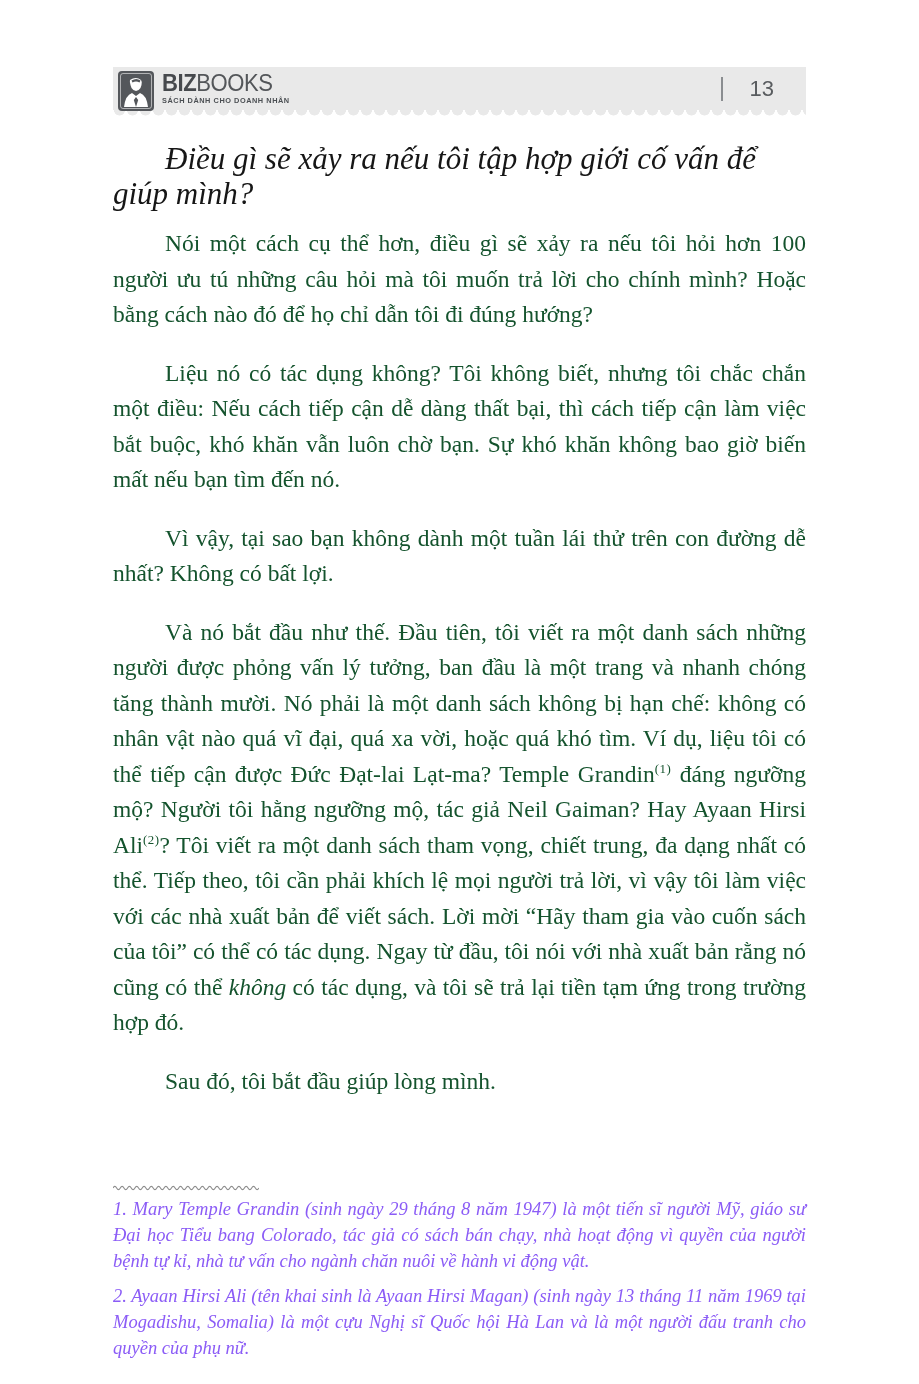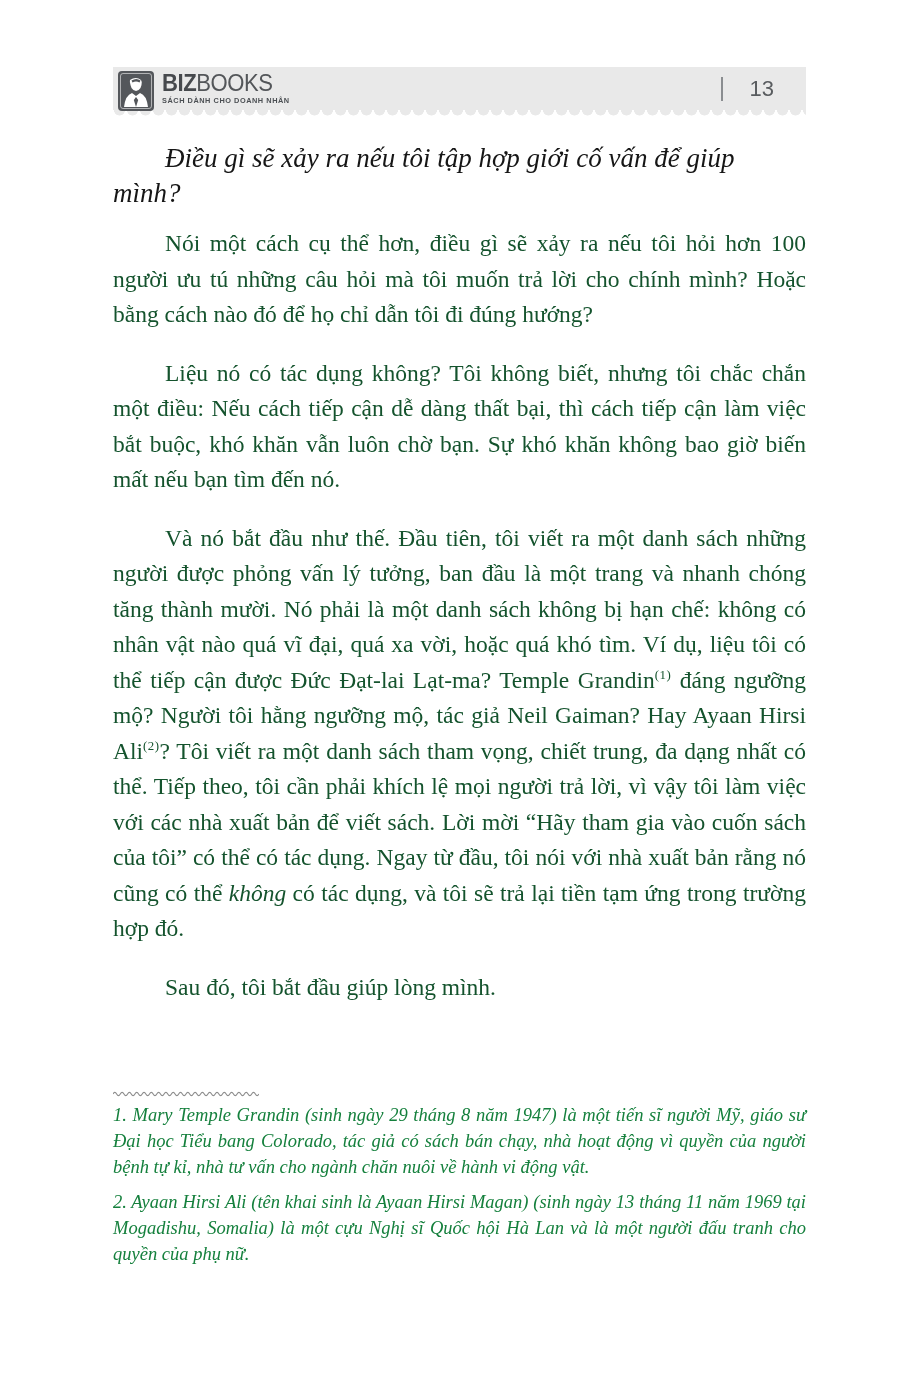--- a/index.html
+++ b/index.html
@@ -56,21 +56,21 @@
     font-size:22px;color:#595c5f;
     display:flex;align-items:center;gap:27px;
   }
   .pageno .bar{display:block;width:2px;height:24px;background:#8a8d90;}
   
   main{display:block;padding:0 113px;}
   .heading{
     margin:24px 0 15px 0;
     text-indent:52px;
     font-style:italic;
-    font-size:27px;
+    font-size:31px;
     line-height:35px;
     color:#161616;
   }
   .para{
     margin:0 0 23px 0;
     text-indent:52px;
     text-align:justify;
     font-size:23.5px;
     line-height:35.5px;
     color:#14532d;
@@ -84,21 +84,21 @@
   .para i{font-style:italic;}
   
   .footnotes{margin-top:84px;}
   .wave{display:block;margin:0 0 4px 0;}
   .footnote{
     margin:0 0 9px 0;
     font-style:italic;
     font-size:18.5px;
     line-height:26px;
     text-align:justify;
-    color:#15803d;
+    color:#8b5cf6;
   }
 </style>
 </head>
 <body>
 
 <div class="page">
 
   <header class="band">
     <div class="logo">
       <span class="logo-icon">
@@ -122,20 +122,21 @@
     </div>
   </header>
   <div class="scallop"></div>
 
   <main>
     <p class="heading">Điều gì sẽ xảy ra nếu tôi tập hợp giới cố vấn để giúp mình?</p>
 
     <div id="paragraphs">
         <p class="para"><span>Nói một cách cụ thể hơn, điều gì sẽ xảy ra nếu tôi hỏi hơn 100 người ưu tú những câu hỏi mà tôi muốn trả lời cho chính mình? Hoặc bằng cách nào đó để họ chỉ dẫn tôi đi đúng hướng?</span></p>
         <p class="para"><span>Liệu nó có tác dụng không? Tôi không biết, nhưng tôi chắc chắn một điều: Nếu cách tiếp cận dễ dàng thất bại, thì cách tiếp cận làm việc bắt buộc, khó khăn vẫn luôn chờ bạn. Sự khó khăn không bao giờ biến mất nếu bạn tìm đến nó.</span></p>
+        <p class="para"><span>Vì vậy, tại sao bạn không dành một tuần lái thử trên con đường dễ nhất? Không có bất lợi.</span></p>
         <p class="para"><span>Và nó bắt đầu như thế. Đầu tiên, tôi viết ra một danh sách những người được phỏng vấn lý tưởng, ban đầu là một trang và nhanh chóng tăng thành mười. Nó phải là một danh sách không bị hạn chế: không có nhân vật nào quá vĩ đại, quá xa vời, hoặc quá khó tìm. Ví dụ, liệu tôi có thể tiếp cận được Đức Đạt-lai Lạt-ma? Temple Grandin</span><sup>(1)</sup><span> đáng ngưỡng mộ? Người tôi hằng ngưỡng mộ, tác giả Neil Gaiman? Hay Ayaan Hirsi Ali</span><sup>(2)</sup><span>? Tôi viết ra một danh sách tham vọng, chiết trung, đa dạng nhất có thể. Tiếp theo, tôi cần phải khích lệ mọi người trả lời, vì vậy tôi làm việc với các nhà xuất bản để viết sách. Lời mời “Hãy tham gia vào cuốn sách của tôi” có thể có tác dụng. Ngay từ đầu, tôi nói với nhà xuất bản rằng nó cũng có thể </span><i>không</i><span> có tác dụng, và tôi sẽ trả lại tiền tạm ứng trong trường hợp đó.</span></p>
         <p class="para"><span>Sau đó, tôi bắt đầu giúp lòng mình.</span></p>
       </div>
 
     <div class="footnotes">
       <svg class="wave" width="146" height="9" viewBox="0 0 146 9" xmlns="http://www.w3.org/2000/svg">
         <path id="wavepath" fill="none" stroke="#8d8d8d" stroke-width="1.1" d="M0 5 Q1.825 1.7999999999999998 3.65 5 T7.30 5 T10.95 5 T14.60 5 T18.25 5 T21.90 5 T25.55 5 T29.20 5 T32.85 5 T36.50 5 T40.15 5 T43.80 5 T47.45 5 T51.10 5 T54.75 5 T58.40 5 T62.05 5 T65.70 5 T69.35 5 T73.00 5 T76.65 5 T80.30 5 T83.95 5 T87.60 5 T91.25 5 T94.90 5 T98.55 5 T102.20 5 T105.85 5 T109.50 5 T113.15 5 T116.80 5 T120.45 5 T124.10 5 T127.75 5 T131.40 5 T135.05 5 T138.70 5 T142.35 5 T146.00 5"></path>
       </svg>
       <div id="footnotes">
           <p class="footnote">1. Mary Temple Grandin (sinh ngày 29 tháng 8 năm 1947) là một tiến sĩ người Mỹ, giáo sư Đại học Tiểu bang Colorado, tác giả có sách bán chạy, nhà hoạt động vì quyền của người bệnh tự kỉ, nhà tư vấn cho ngành chăn nuôi về hành vi động vật.</p>

